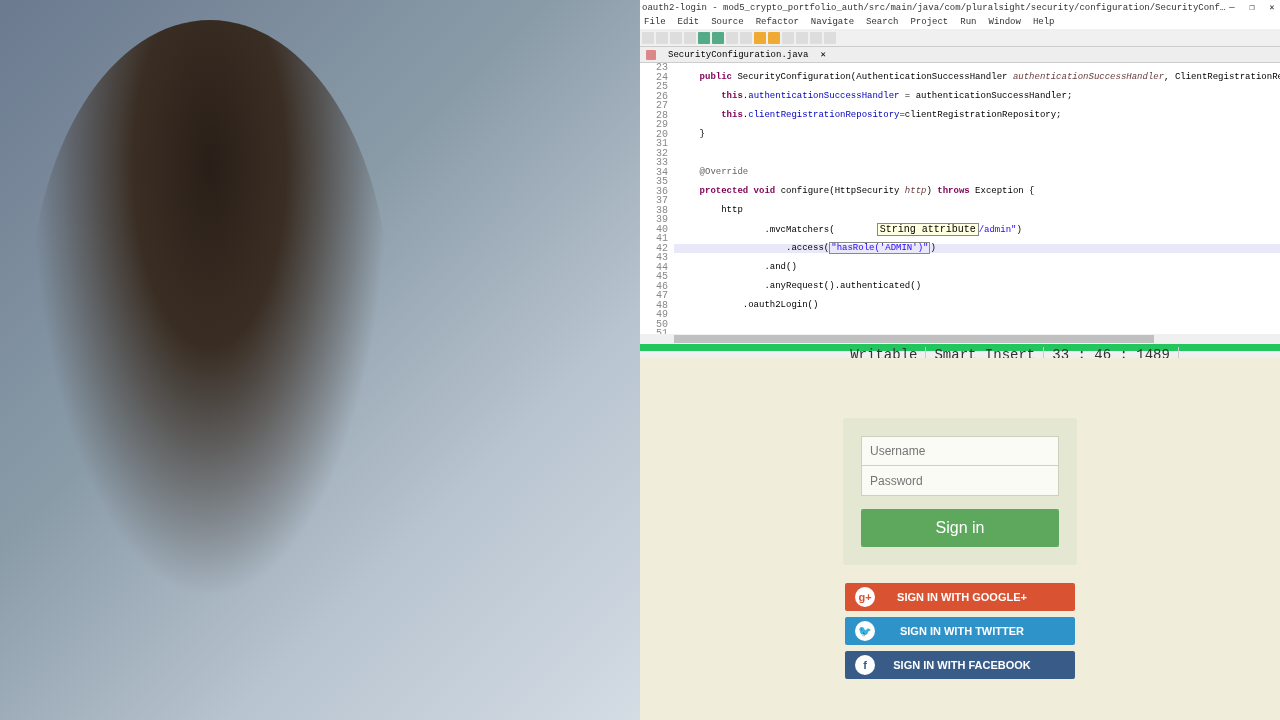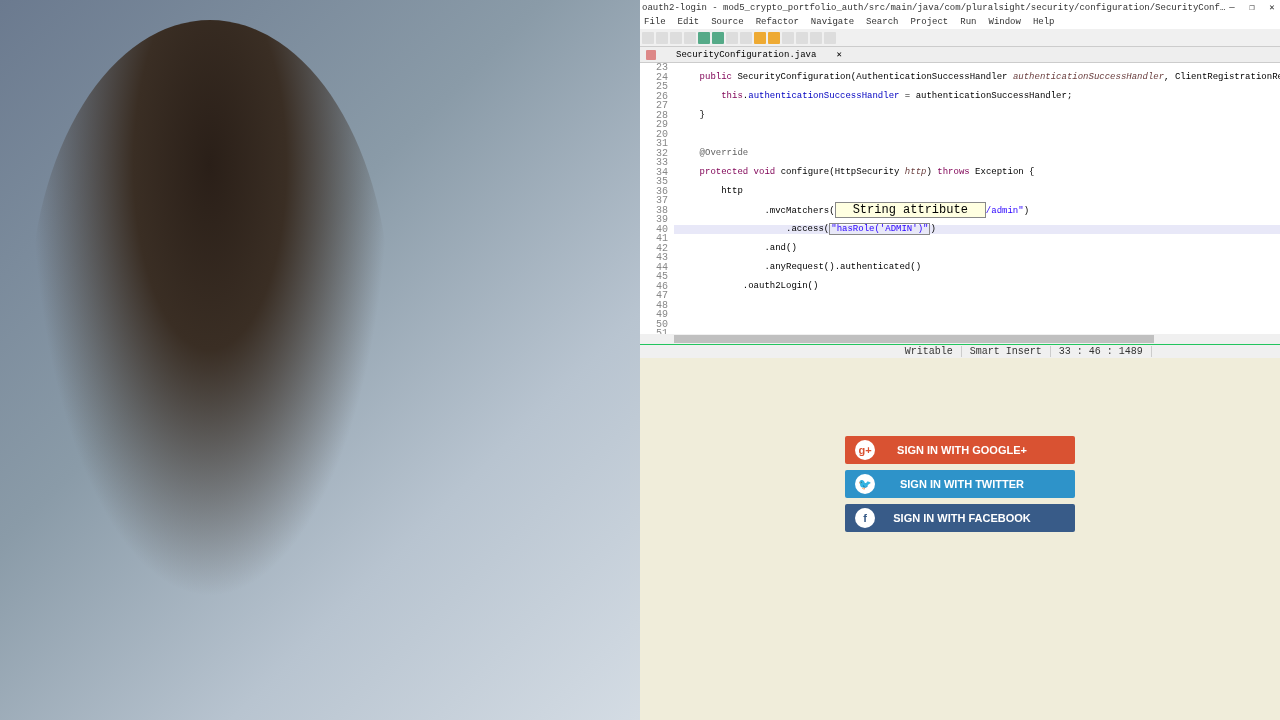--- a/index.html
+++ b/index.html
@@ -11,35 +11,35 @@
 .titlebar { height: 15px; background: #fff; display: flex; align-items: center; justify-content: space-between; padding: 0 2px; font-size: 9px; }
 .titlebar-text { color: #333; white-space: nowrap; overflow: hidden; text-overflow: ellipsis; flex: 1; }
 .window-controls { display: flex; gap: 8px; }
 .win-btn { width: 12px; height: 12px; display: flex; align-items: center; justify-content: center; font-size: 9px; color: #333; }
 .menubar { height: 14px; background: #fff; display: flex; gap: 12px; padding: 0 4px; font-size: 9px; align-items: center; }
 .menu-item { color: #333; }
 .toolbar { height: 18px; background: #f0f0f0; border-bottom: 1px solid #ccc; display: flex; align-items: center; gap: 2px; padding: 0 2px; }
 .tb-icon { width: 12px; height: 12px; background: #ddd; border-radius: 1px; }
 .tb-icon.green { background: #5a8; }
 .tb-icon.yellow { background: #ea3; }
-.editor-tab { height: 16px; background: #eee; display: flex; align-items: center; padding: 0 6px; font-size: 9px; gap: 20px; border-bottom: 1px solid #ccc; }
+.editor-tab { height: 16px; background: #eee; display: flex; align-items: center; padding: 0 6px; font-size: 9px; gap: 12px; border-bottom: 1px solid #ccc; }
 .tab-icon { width: 10px; height: 10px; background: #d88; border-radius: 1px; }
 .code-area { flex: 1; display: flex; background: #fff; overflow: hidden; }
 .gutter { width: 34px; background: #fff; font-size: 10px; color: #888; text-align: right; padding-right: 6px; line-height: 9.5px; position: relative; }
 .gutter-line { height: 9.5px; }
 .code-lines { flex: 1; font-size: 9px; line-height: 9.5px; white-space: pre; overflow: hidden; color: #000; }
 .code-line { height: 9.5px; padding: 0 4px; }
 .code-line.hl { background: #e8e8f8; }
-.kw { color: #7f0055; font-weight: normal; }
+.kw { color: #7f0055; font-weight: bold; }
 .str { color: #2a00ff; }
 .ann { color: #646464; }
 .param { color: #6a3e3e; font-style: italic; }
 .field { color: #0000c0; }
-.box-hint { border: 1px solid #888; background: #ffffe1; padding: 0 17px; font-size: 12px; }
-.statusbar { height: 14px; background: #f0f0f0; border-top: 1px solid #22c55e; display: flex; align-items: center; font-size: 10px; color: #333; }
+.box-hint { border: 1px solid #888; background: #ffffe1; padding: 0 2px; font-size: 10px; margin-left: 42px; }
+.statusbar { height: 14px; background: #f0f0f0; border-top: 7px solid #22c55e; display: flex; align-items: center; font-size: 14px; color: #333; }
 .status-cell { border-right: 1px solid #ccc; padding: 0 8px; }
 .scrollbar-h { height: 10px; background: #f0f0f0; display: flex; align-items: center; }
 .scroll-thumb { height: 8px; width: 75%; background: #c0c0c0; margin-left: 34px; }
 .login-section { flex: 1; background: #f0edda; display: flex; flex-direction: column; align-items: center; padding-top: 60px; }
 .login-card { width: 234px; background: #e4e8d2; padding: 18px; border-radius: 3px; }
 .login-input { width: 100%; height: 30px; background: #fbfbf6; border: 1px solid #d0d0c0; padding: 0 8px; font-size: 12px; color: #888; margin-bottom: 0; }
 .login-input + .login-input { border-top: none; }
 .signin-btn { width: 100%; height: 38px; background: #5ea85e; color: #fff; border: none; font-size: 16px; margin-top: 13px; border-radius: 2px; }
 .social-btns { width: 230px; margin-top: 18px; display: flex; flex-direction: column; gap: 6px; }
 .social-btn { height: 28px; display: flex; align-items: center; color: #fff; font-size: 11px; font-weight: bold; border-radius: 2px; position: relative; padding-left: 44px; justify-content: flex-start; }
@@ -131,20 +131,21 @@
         <div class="gutter-line">47</div>
         <div class="gutter-line">48</div>
         <div class="gutter-line">49</div>
         <div class="gutter-line">50</div>
         <div class="gutter-line">51</div>
 
       </div>
       <div class="code-lines">
 <div class="code-line">    <span class="kw">public</span> SecurityConfiguration(AuthenticationSuccessHandler <span class="param">authenticationSuccessHandler</span>, ClientRegistrationRepository </div>
 <div class="code-line">        <span class="kw">this</span>.<span class="field">authenticationSuccessHandler</span> = authenticationSuccessHandler;</div>
+<div class="code-line">        <span class="kw">this</span>.<span class="field">clientRegistrationRepository</span>=clientRegistrationRepository;</div>
 <div class="code-line">    }</div>
 <div class="code-line"></div>
 <div class="code-line">    <span class="ann">@Override</span></div>
 <div class="code-line">    <span class="kw">protected void</span> configure(HttpSecurity <span class="param">http</span>) <span class="kw">throws</span> Exception {</div>
 <div class="code-line">        http</div>
 <div class="code-line">                .mvcMatchers(<span class="box-hint">String attribute</span><span class="str">/admin"</span>)</div>
 <div class="code-line hl">                    .access(<span style="border:1px solid #888;padding:0 1px"><span class="str">"hasRole('ADMIN')"</span></span>)</div>
 <div class="code-line">                .and()</div>
 <div class="code-line">                .anyRequest().authenticated()</div>
 <div class="code-line">            .oauth2Login()</div>
@@ -172,20 +173,25 @@
     <div class="statusbar">
       <span style="flex:2"></span>
       <span class="status-cell">Writable</span>
       <span class="status-cell">Smart Insert</span>
       <span class="status-cell">33 : 46 : 1489</span>
       <span style="flex:1"></span>
     </div>
   </div>
 
   <div class="login-section">
+    <div class="login-card">
+      <input class="login-input" placeholder="Username" style="">
+      <input class="login-input" type="password" placeholder="Password" style="">
+      <button class="signin-btn">Sign in</button>
+    </div>
     <div class="social-btns">
       <div class="social-btn google">
         <span class="social-icon">g+</span>
         <span class="social-text">SIGN IN WITH GOOGLE+</span>
       </div>
       <div class="social-btn twitter">
         <span class="social-icon">🐦</span>
         <span class="social-text">SIGN IN WITH TWITTER</span>
       </div>
       <div class="social-btn facebook">

